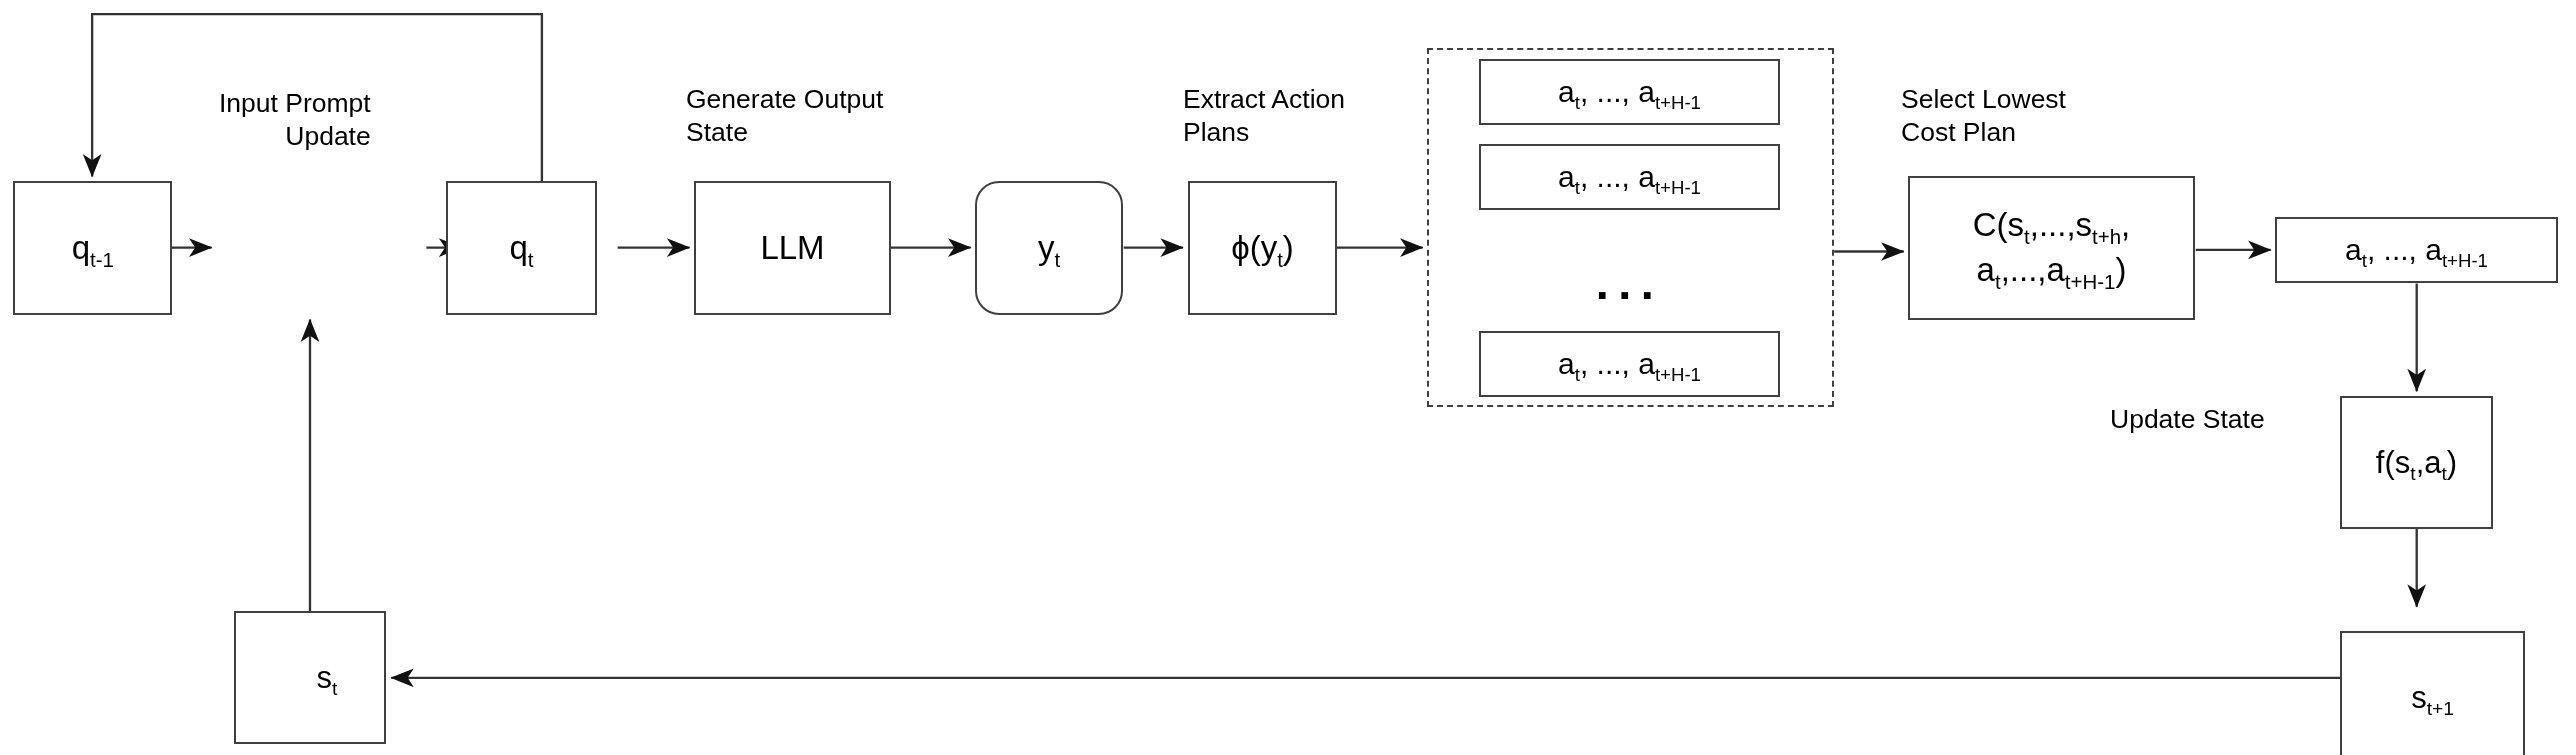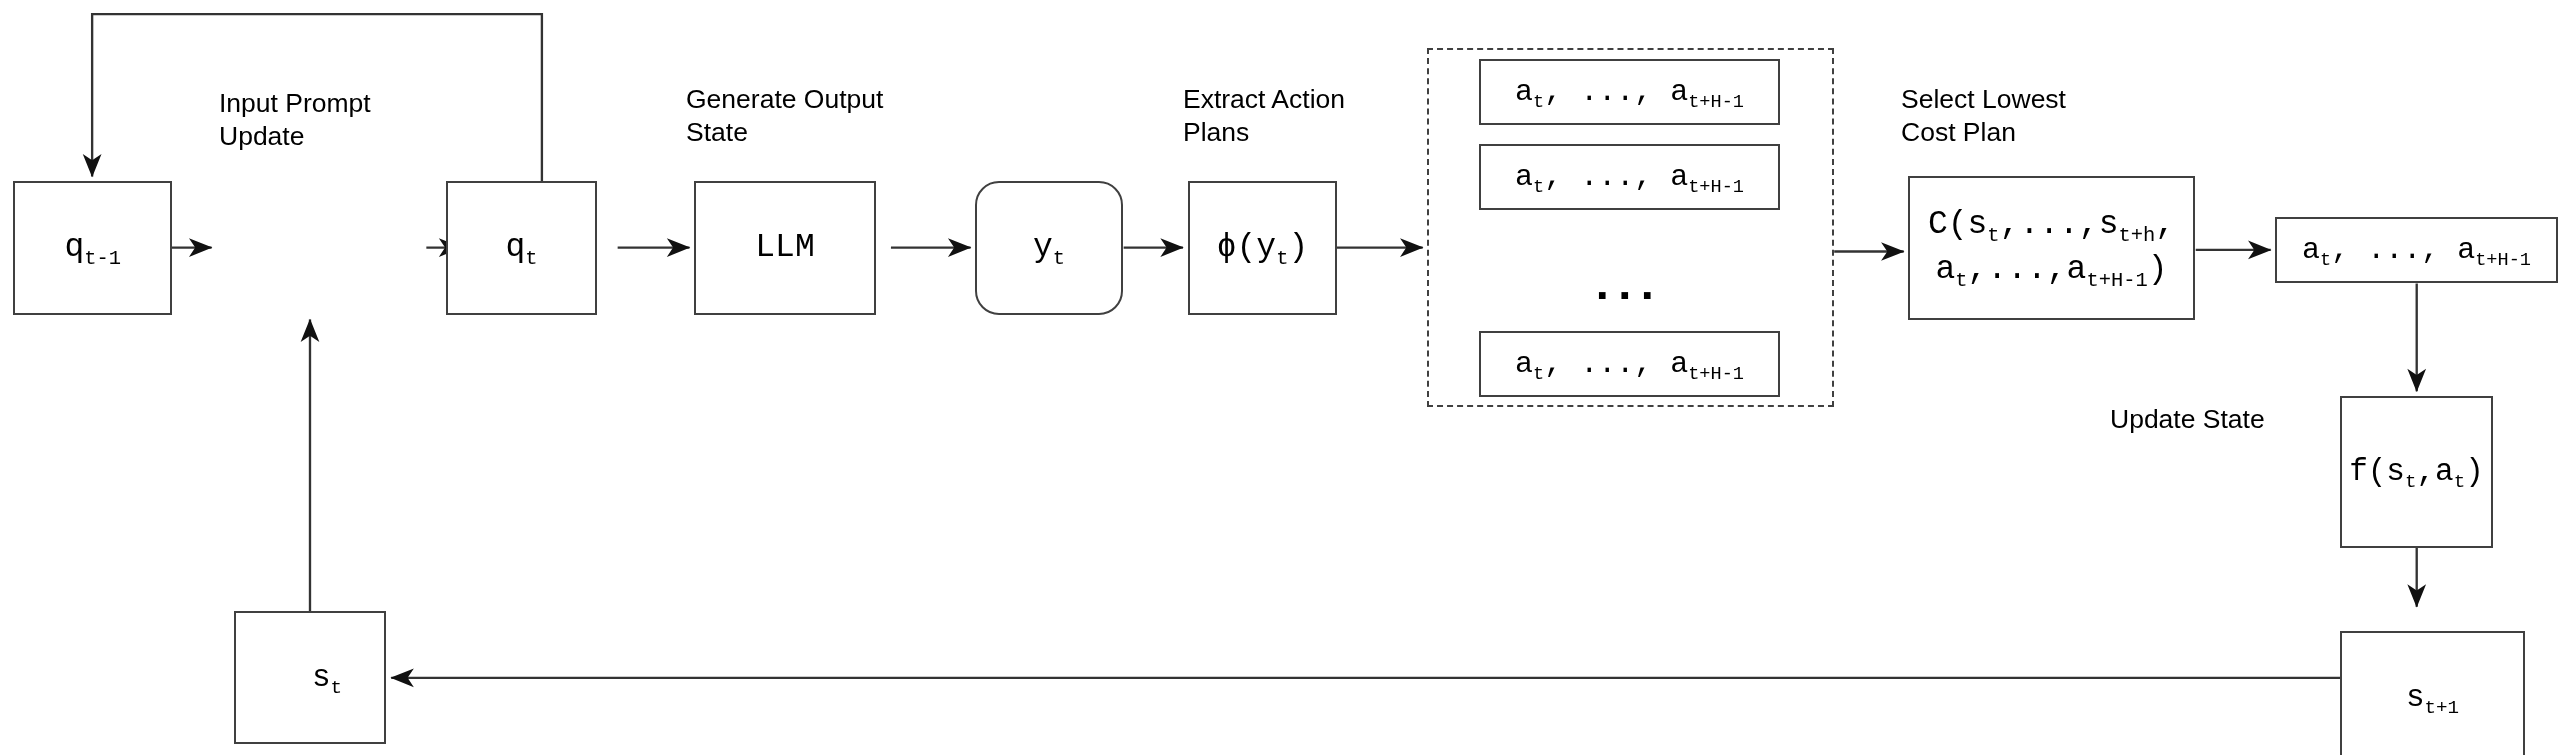--- a/index.html
+++ b/index.html
@@ -17,21 +17,20 @@
     color:var(--text);
     overflow:hidden;
   }
   .node{
     position:absolute;
     border:2.3px solid var(--stroke);
     background:#fff;
     display:flex;align-items:center;justify-content:center;
     box-sizing:border-box;
     text-align:center;
-    font-family:Liberation Mono, monospace;
   }
   .math{font-size:33px;line-height:1.2;white-space:nowrap;}
   .math sub{font-size:0.62em;line-height:0;}
   .plan-row .math{font-size:30px;}
   .two-line{line-height:1.35;}
   .annot{
     position:absolute;
     font-size:26.5px;line-height:1.25;
     white-space:pre-line;
     color:var(--text);
@@ -73,40 +72,40 @@
     <line x1="1712" y1="317" x2="1822" y2="317" marker-end="url(#arr)"></line>
     <line x1="2349" y1="322" x2="2438" y2="322" marker-end="url(#arr)"></line>
     <line x1="2812" y1="320" x2="2908" y2="320" marker-end="url(#arr)"></line>
     <line x1="3095" y1="363" x2="3095" y2="501" marker-end="url(#arr)"></line>
     <line x1="3095" y1="677" x2="3095" y2="777" marker-end="url(#arr)"></line>
     <line x1="2997" y1="868" x2="501" y2="868" marker-end="url(#arr)"></line>
     <line x1="397" y1="783" x2="397" y2="409" marker-end="url(#arr)"></line>
     <polyline points="694,232 694,18 118,18 118,226" marker-end="url(#arr)"></polyline>
   </svg>
 
-  <div class="annot" style="left:219px;top:87px;">Input Prompt
+  <div class="annot" style="left:219px;top:87px;text-align:right;">Input Prompt
 Update</div>
   <div class="annot" style="left:686px;top:83px;">Generate Output
 State</div>
   <div class="annot" style="left:1183px;top:83px;">Extract Action
 Plans</div>
   <div class="annot" style="left:1901px;top:83px;">Select Lowest
 Cost Plan</div>
   <div class="annot" style="left:2110px;top:403px;">Update State</div>
 
   <div class="node" style="left:13.3px;top:181px;width:159px;height:134px;">
     <span class="math">q<sub>t-1</sub></span>
   </div>
 
 
   <div class="node" style="left:446px;top:181px;width:151px;height:134px;">
     <span class="math">q<sub>t</sub></span>
   </div>
 
-  <div class="node" style="left:694px;top:181px;width:182px;height:134px;">
+  <div class="node" style="left:694px;top:181px;width:197px;height:134px;">
     <span class="math">LLM</span>
   </div>
 
   <div class="node" style="left:975px;top:181px;width:148px;height:134px;border-radius:24px;">
     <span class="math">y<sub>t</sub></span>
   </div>
 
   <div class="node" style="left:1188px;top:181px;width:149px;height:134px;">
     <span class="math">ϕ(y<sub>t</sub>)</span>
   </div>
@@ -128,21 +127,21 @@
     <span class="math two-line">
       <span style="display:block;">C(s<sub>t</sub>,...,s<sub>t+h</sub>,</span>
       <span style="display:block;">a<sub>t</sub>,...,a<sub>t+H-1</sub>)</span>
     </span>
   </div>
 
   <div class="node plan-row" style="left:2275px;top:217px;width:283px;height:66px;">
     <span class="math">a<sub>t</sub>, ..., a<sub>t+H-1</sub></span>
   </div>
 
-  <div class="node" style="left:2340px;top:396px;width:153px;height:152px;">
+  <div class="node" style="left:2340px;top:396px;width:153px;height:133px;">
     <span class="math" style="font-size:31px;">f(s<sub>t</sub>,a<sub>t</sub>)</span>
   </div>
 
   <div class="node" style="left:2340px;top:631px;width:185px;height:134px;">
     <span class="math" style="font-size:31px;">s<sub>t+1</sub></span>
   </div>
 
   <div class="node" style="left:234px;top:611px;width:152px;height:133px;">
     <span class="math" style="font-size:31px;margin-left:34px;">s<sub>t</sub></span>
   </div>

